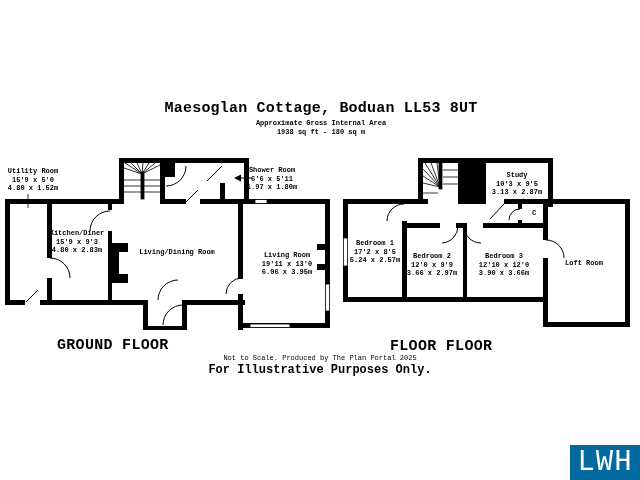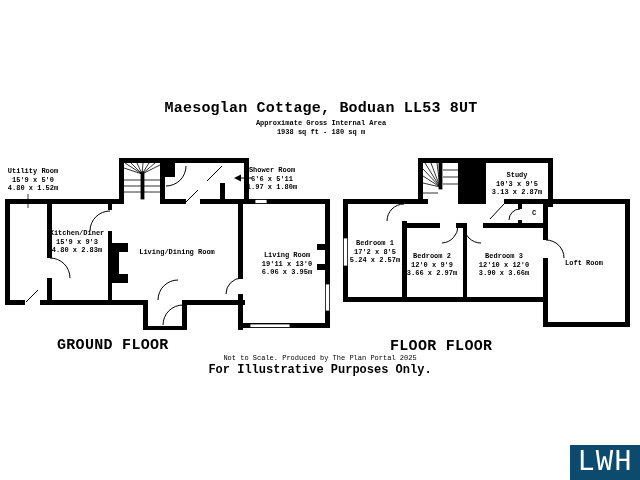--- a/index.html
+++ b/index.html
@@ -199,15 +199,15 @@
   </div>
   <div class="t room" style="left:584px;top:259px;">Loft Room</div>
   <div class="t room" style="left:534px;top:209px;">C</div>
 
   <div class="floor-label" style="left:10px;top:337px;">GROUND FLOOR</div>
   <div class="floor-label" style="left:343px;top:338px;">FLOOR FLOOR</div>
 
   <div class="t footer1" style="left:320px;top:354px;">Not to Scale. Produced by The Plan Portal 2025</div>
   <div class="t footer2" style="left:320px;top:362.5px;">For Illustrative Purposes Only.</div>
 
-  <div class="watermark" style="background: #0c4a6e; color: rgb(255, 255, 255);">LWH</div>
+  <div class="watermark" style="background: #0369a1; color: rgb(255, 255, 255);">LWH</div>
 
 </div>
 
 </body></html>

